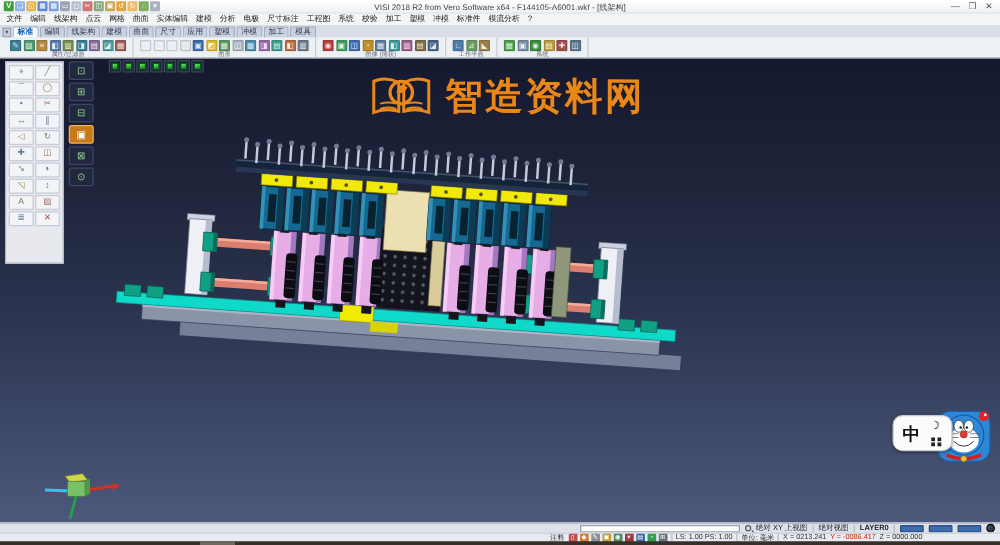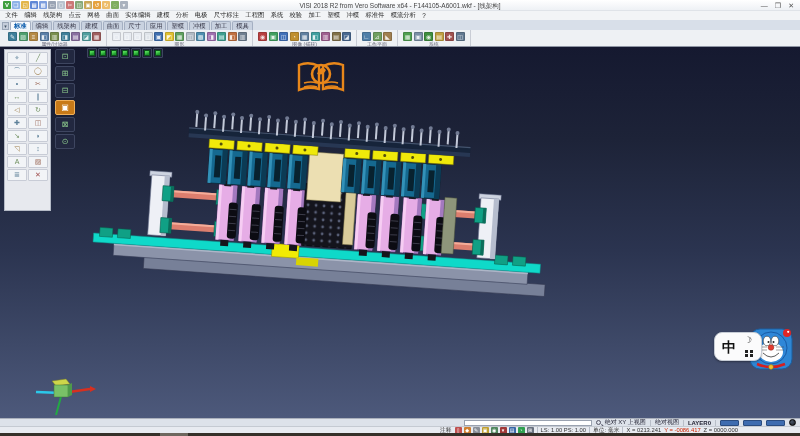--- a/index.html
+++ b/index.html
@@ -304,20 +304,21 @@
     </div>
   <div class="watermark">
     <svg width="50" height="42" viewBox="0 0 50 42">
       <path d="M3 34 Q12 30 23 33 L23 10 Q13 5 3 9 Z" fill="none" stroke="#e8871a" stroke-width="2.4"></path>
       <path d="M47 34 Q38 30 27 33 L27 10 Q37 5 47 9 Z" fill="none" stroke="#e8871a" stroke-width="2.4"></path>
       <path d="M8 31 Q15 29 21 31 M8 27 Q15 25 21 27" stroke="#e8871a" stroke-width="1.4" fill="none"></path>
       <path d="M29 31 Q36 29 42 31 M29 27 Q36 25 42 27" stroke="#e8871a" stroke-width="1.4" fill="none"></path>
       <circle cx="25" cy="18" r="9" fill="none" stroke="#e8871a" stroke-width="2.6"></circle>
       <path d="M21 18 Q25 8 30 14 Q27 20 21 18" fill="#e8871a"></path>
     </svg>
+    <span class="wm-text">智造资料网</span>
   </div>
   <div class="ime-widget">
     <svg width="84" height="50" viewBox="0 0 84 50">
       <rect x="38" y="6" width="42" height="40" rx="10" fill="#2e86d4" stroke="#1b5fa0"></rect>
       <circle cx="59" cy="25" r="16" fill="#2f87d8" stroke="#185ba6"></circle>
       <ellipse cx="59" cy="29" rx="12" ry="10" fill="#ffffff"></ellipse>
       <ellipse cx="55" cy="18" rx="3.8" ry="4.8" fill="#fff" stroke="#333" stroke-width="0.6"></ellipse>
       <ellipse cx="63" cy="18" rx="3.8" ry="4.8" fill="#fff" stroke="#333" stroke-width="0.6"></ellipse>
       <circle cx="56.5" cy="19" r="1" fill="#222"></circle>
         <circle cx="61.5" cy="19" r="1" fill="#222"></circle>

